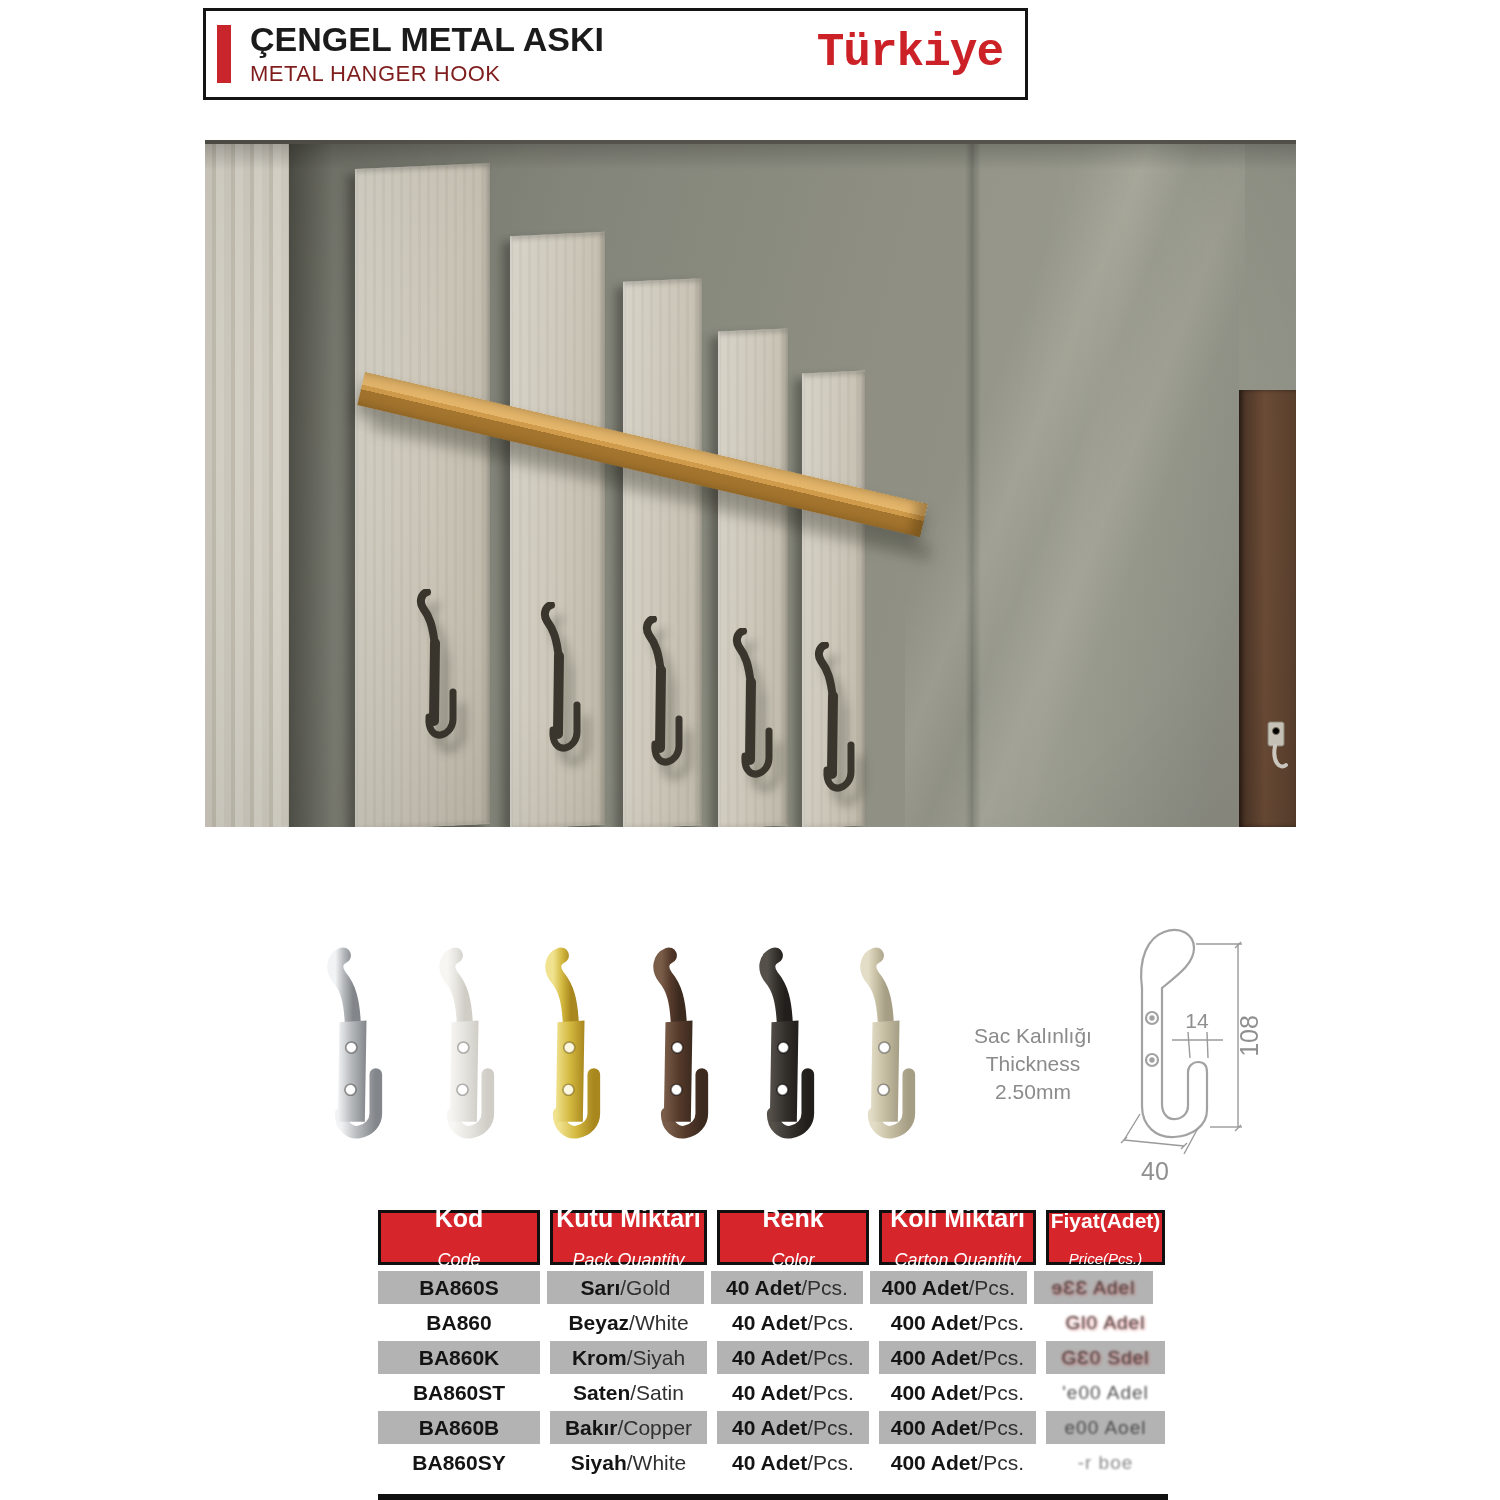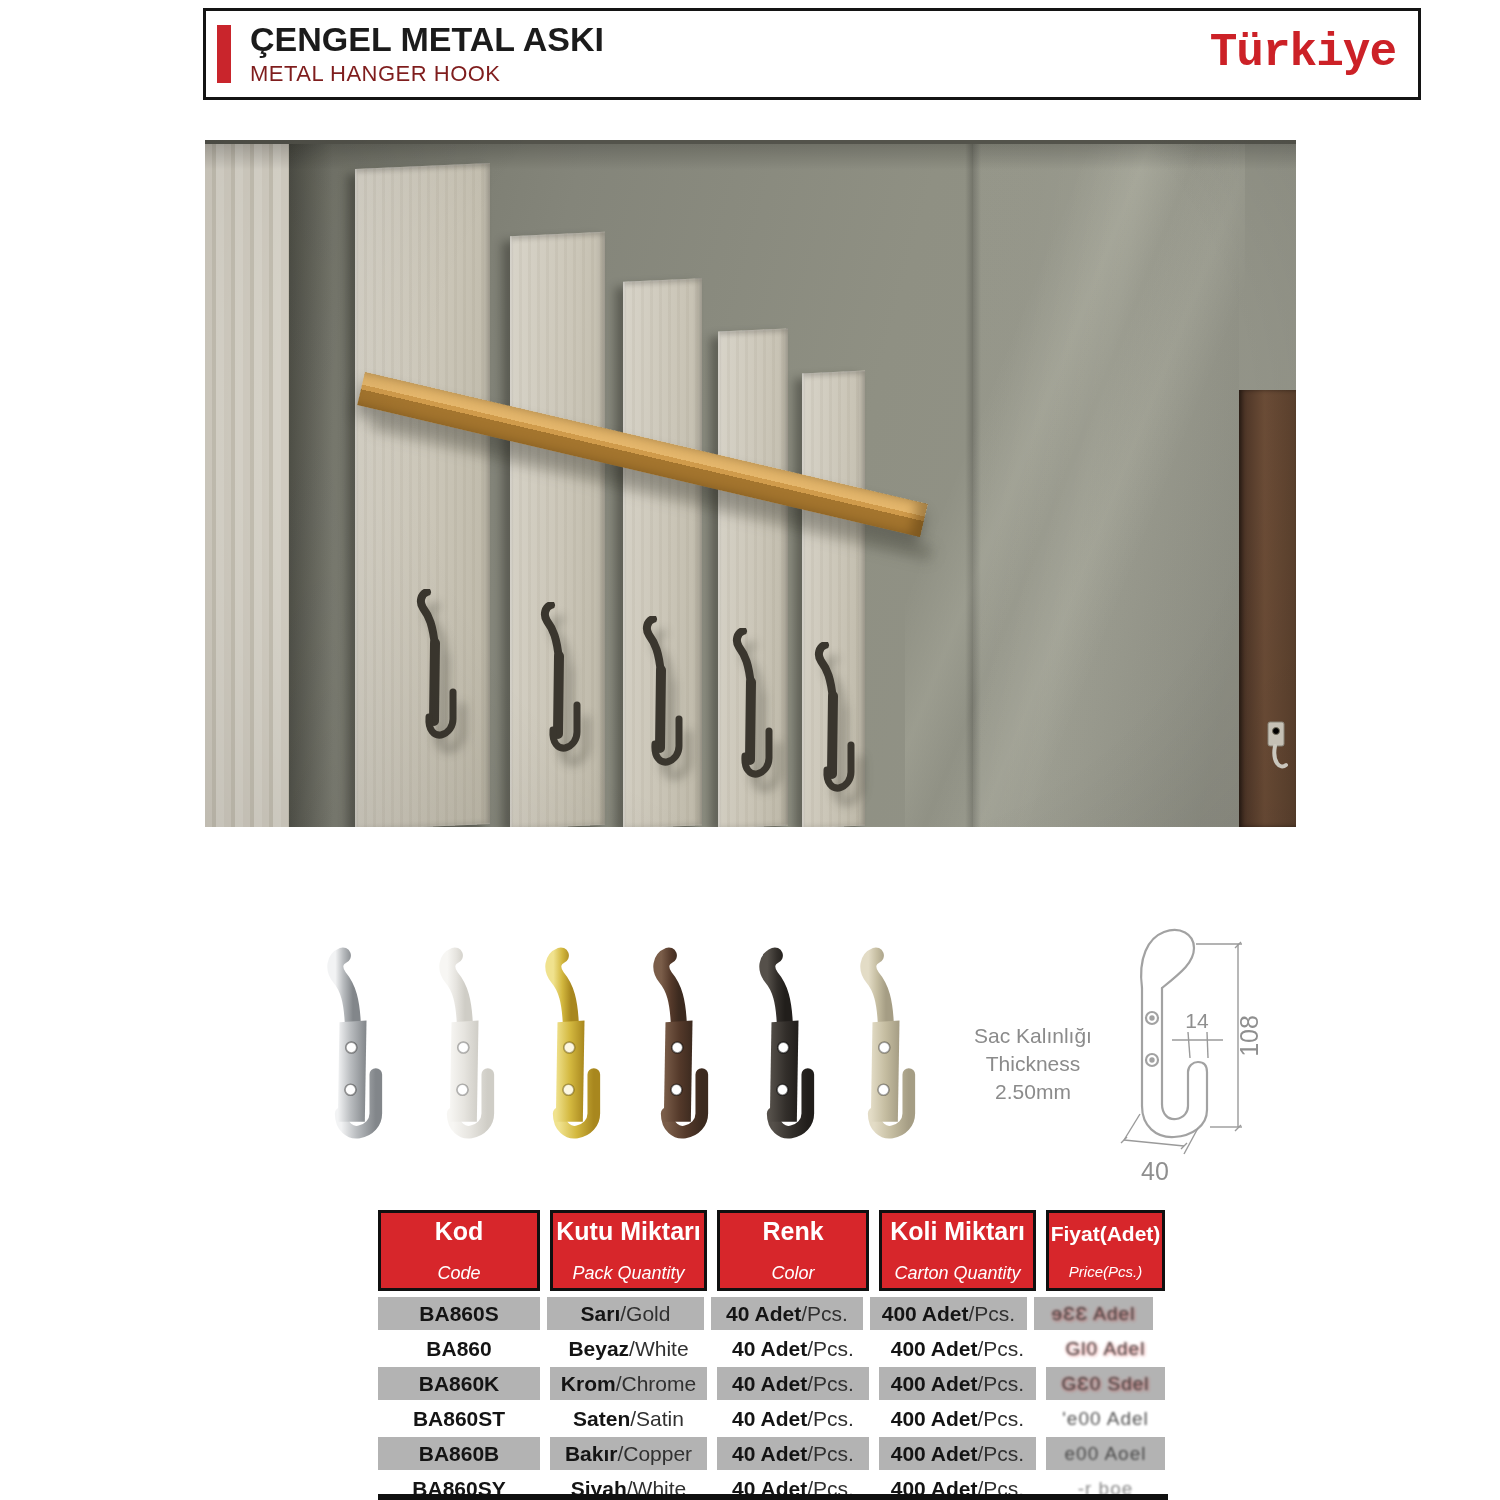--- a/index.html
+++ b/index.html
@@ -1,20 +1,20 @@
 <!DOCTYPE html>
 <html><head>
 <meta charset="utf-8">
 <style>
   html,body{margin:0;padding:0;background:#fff;}
   .page{position:relative;width:1500px;height:1500px;background:#ffffff;overflow:hidden;
         font-family:"Liberation Sans", sans-serif;}
 
   
-  .hdr{position:absolute;left:203px;top:8px;width:1218px;height:92px;box-sizing:border-box;
+  .hdr{position:absolute;left:203px;top:8px;width:825px;height:92px;box-sizing:border-box;
        border:3px solid #141414;background:#fff;}
   .hdr-bar{position:absolute;left:11px;top:14px;width:14px;height:58px;background:#c9252c;}
   .hdr-titles{position:absolute;left:44px;top:8px;}
   .hdr-title{font-size:34px;font-weight:bold;color:#1b1b1b;letter-spacing:0px;line-height:40px;}
   .hdr-sub{font-size:22px;color:#7f1d1d;line-height:30px;letter-spacing:.5px;}
   .hdr-brand{position:absolute;right:22px;top:16px;font-size:46px;font-weight:bold;color:#cc2127;
              letter-spacing:-1px;font-family:Liberation Mono, monospace;}
 
   
   .photo{position:absolute;left:205px;top:140px;width:1091px;height:687px;overflow:hidden;
@@ -59,21 +59,21 @@
   
   .thickness{position:absolute;left:958px;top:1022px;width:150px;text-align:center;
              color:#8b8b8b;font-size:21px;line-height:28px;}
 
   
   .techdraw{position:absolute;left:1100px;top:900px;}
 
   
   .spec{position:absolute;left:378px;top:1210px;width:790px;}
   .thead,.trow{display:grid;grid-template-columns:162px 157px 152px 157px 119px;column-gap:10px;}
-  .th{background:#d7262b;border:3px solid #101010;box-sizing:border-box;height:81px;
+  .th{background:#d7262b;border:3px solid #101010;box-sizing:border-box;height:55px;
       display:flex;flex-direction:column;justify-content:center;text-align:center;color:#fff;}
   .th .t1{font-size:25px;font-weight:bold;}
   .th .t2{font-size:18px;margin-top:17px;font-style:italic;}
   .th.small .t1{font-size:21px;}
   .th.small .t2{font-size:15px;}
   .trow{margin-top:2px;height:33px;}
   .trow.first{margin-top:6px;gap:7px;}
   .td{display:flex;align-items:center;justify-content:center;font-size:21px;color:#141414;
       white-space:nowrap;}
   .trow.gray .td{background:#b3b3b3;}
@@ -377,21 +377,21 @@
           <span class="price-ob">Gl0 Adel</span>
         </div>
     </div>
 
     <div class="trow gray smear">
       <div class="td">
           <span class="b">BA860K</span>
         </div>
       <div class="td">
           <span class="b">Krom</span>
-          <span class="l">/Chrome</span>
+          <span class="l">/Siyah</span>
         </div>
       <div class="td">
           <span class="b">40 Adet</span>
           <span class="l">/Pcs.</span>
         </div>
       <div class="td">
           <span class="b">400 Adet</span>
           <span class="l">/Pcs.</span>
         </div>
       <div class="td">

